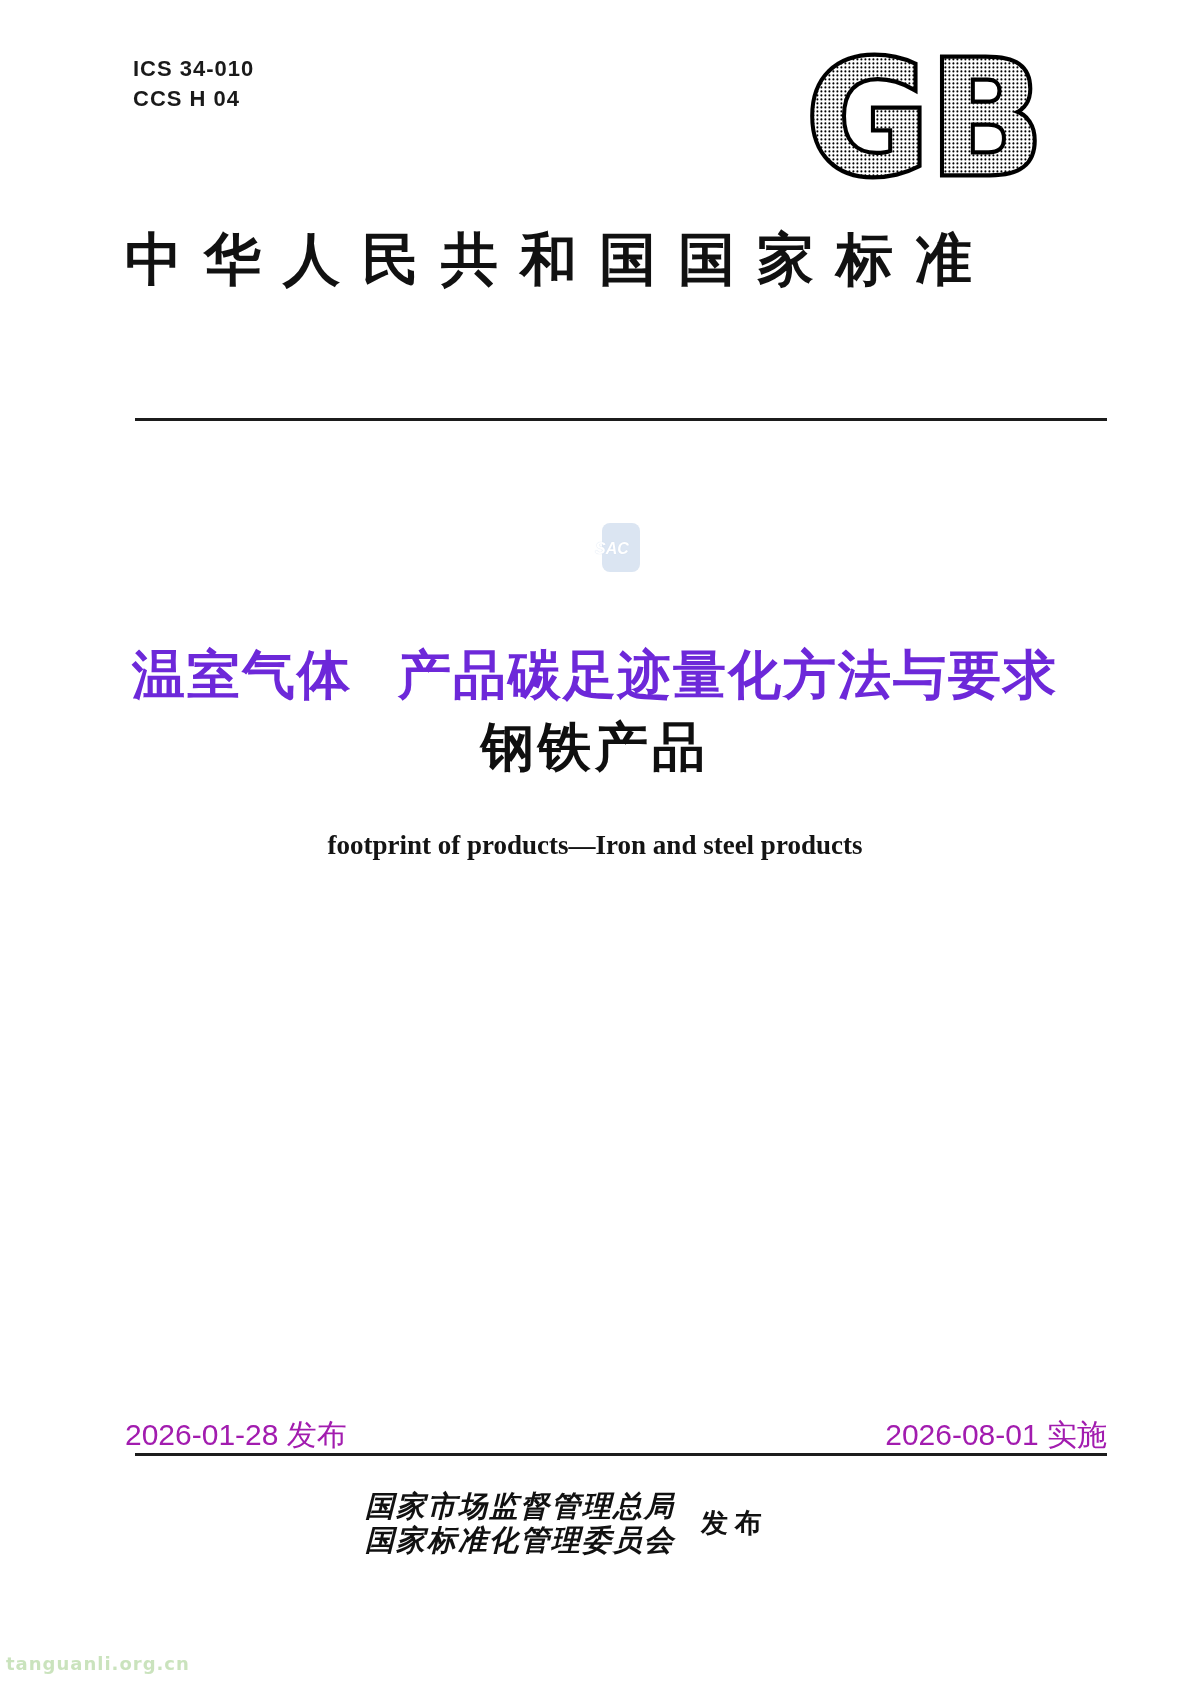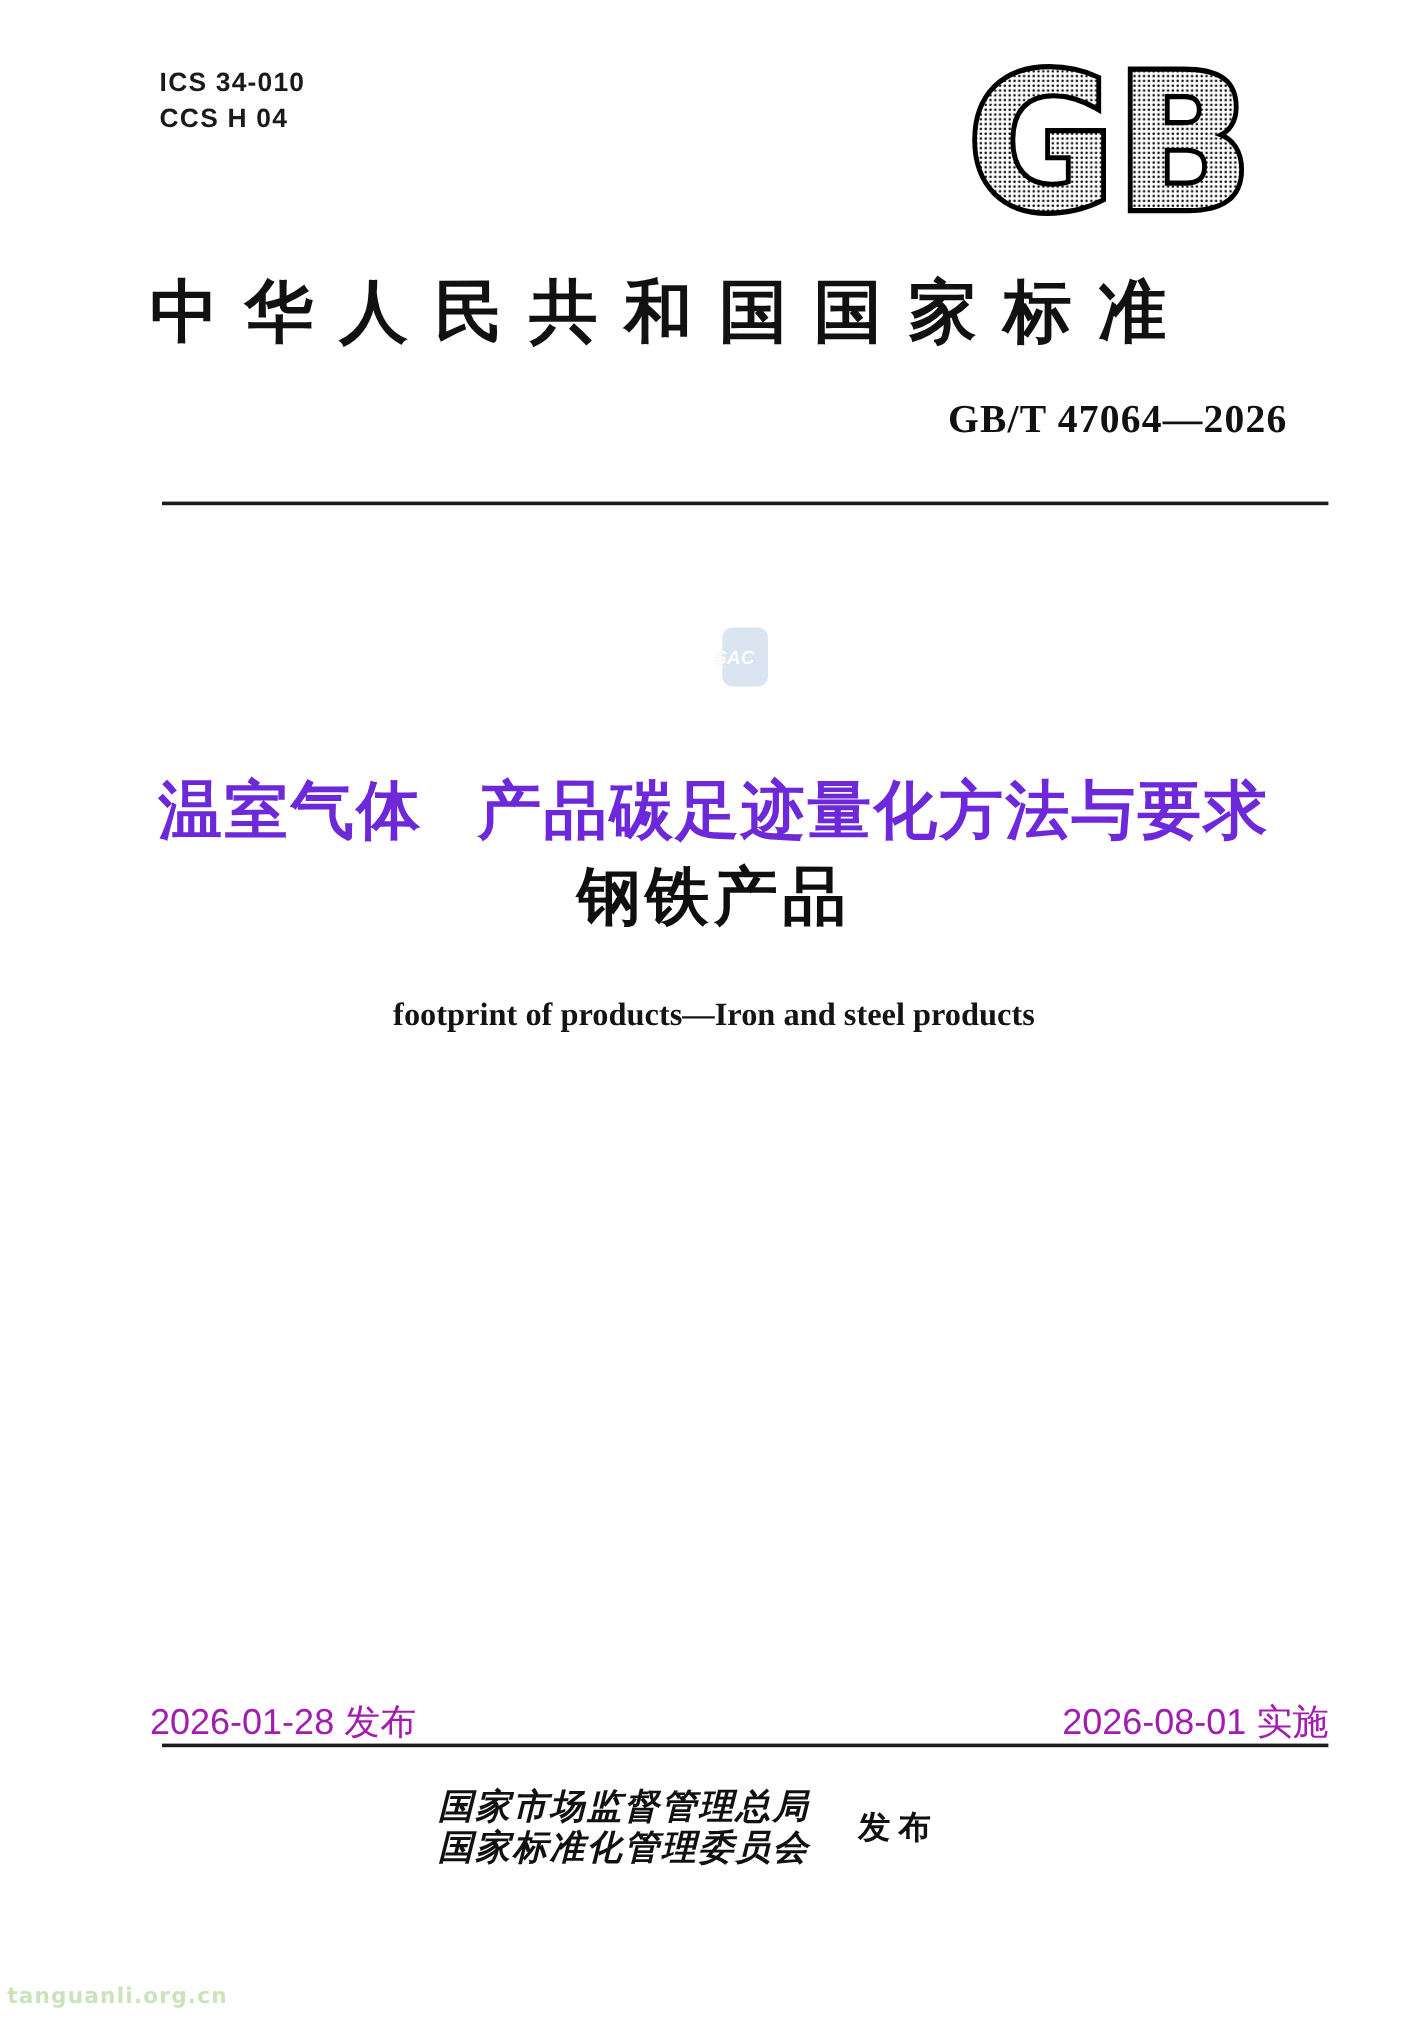--- a/index.html
+++ b/index.html
@@ -133,21 +133,21 @@
     font-family: "Liberation Serif", "DejaVu Serif", serif;
     font-weight: 600;
     font-size: 29px;
     line-height: 34px;
     letter-spacing: 2px;
     color: #111;
     white-space: nowrap;
     font-style: italic;
   }
   .publish-label {
-    margin-left: 40px;
+    margin-left: 26px;
     font-family: "Liberation Serif", "DejaVu Serif", serif;
     font-weight: 600;
     font-size: 27px;
     color: #111;
     white-space: nowrap;
   }
   .site-watermark {
     position: absolute;
     left: 6px; top: 1653px;
     font-family: "DejaVu Sans", "Liberation Sans", sans-serif;
@@ -174,21 +174,20 @@
         <rect width="4" height="4" fill="#ffffff"></rect>
         <circle cx="1.4" cy="1.4" r="1.05" fill="#000000"></circle>
       </pattern>
     </defs>
     <text x="125" y="124" text-anchor="middle" textLength="238" lengthAdjust="spacingAndGlyphs" font-family="'DejaVu Sans', sans-serif" font-weight="bold" font-size="158" fill="#000000" stroke="#000000" stroke-width="7">GB</text>
     <text x="125" y="124" text-anchor="middle" textLength="238" lengthAdjust="spacingAndGlyphs" font-family="'DejaVu Sans', sans-serif" font-weight="bold" font-size="158" fill="url(#gbdots)" stroke="#000000" stroke-width="1.5">GB</text>
   </svg>
 
   <div class="national-header">中华人民共和国国家标准</div>
 
-  <div class="std-number">GB/T 47064—2026</div>
 
   <div class="rule rule-top"></div>
 
   <div class="sac-watermark">
     <span class="sac-text">SAC</span>
   </div>
 
   <div class="title-cn-line1"><span>温室气体</span><span class="title-gap"></span><span>产品碳足迹量化方法与要求</span></div>
 
   <div class="title-cn-line2">钢铁产品</div>

